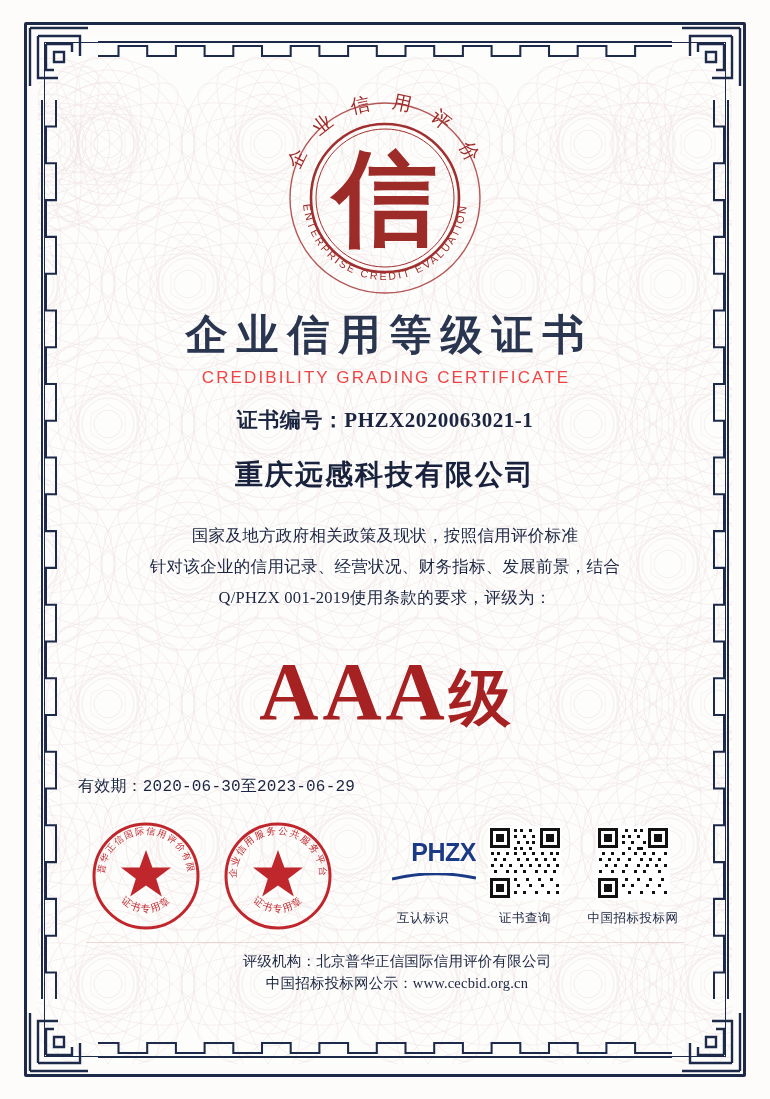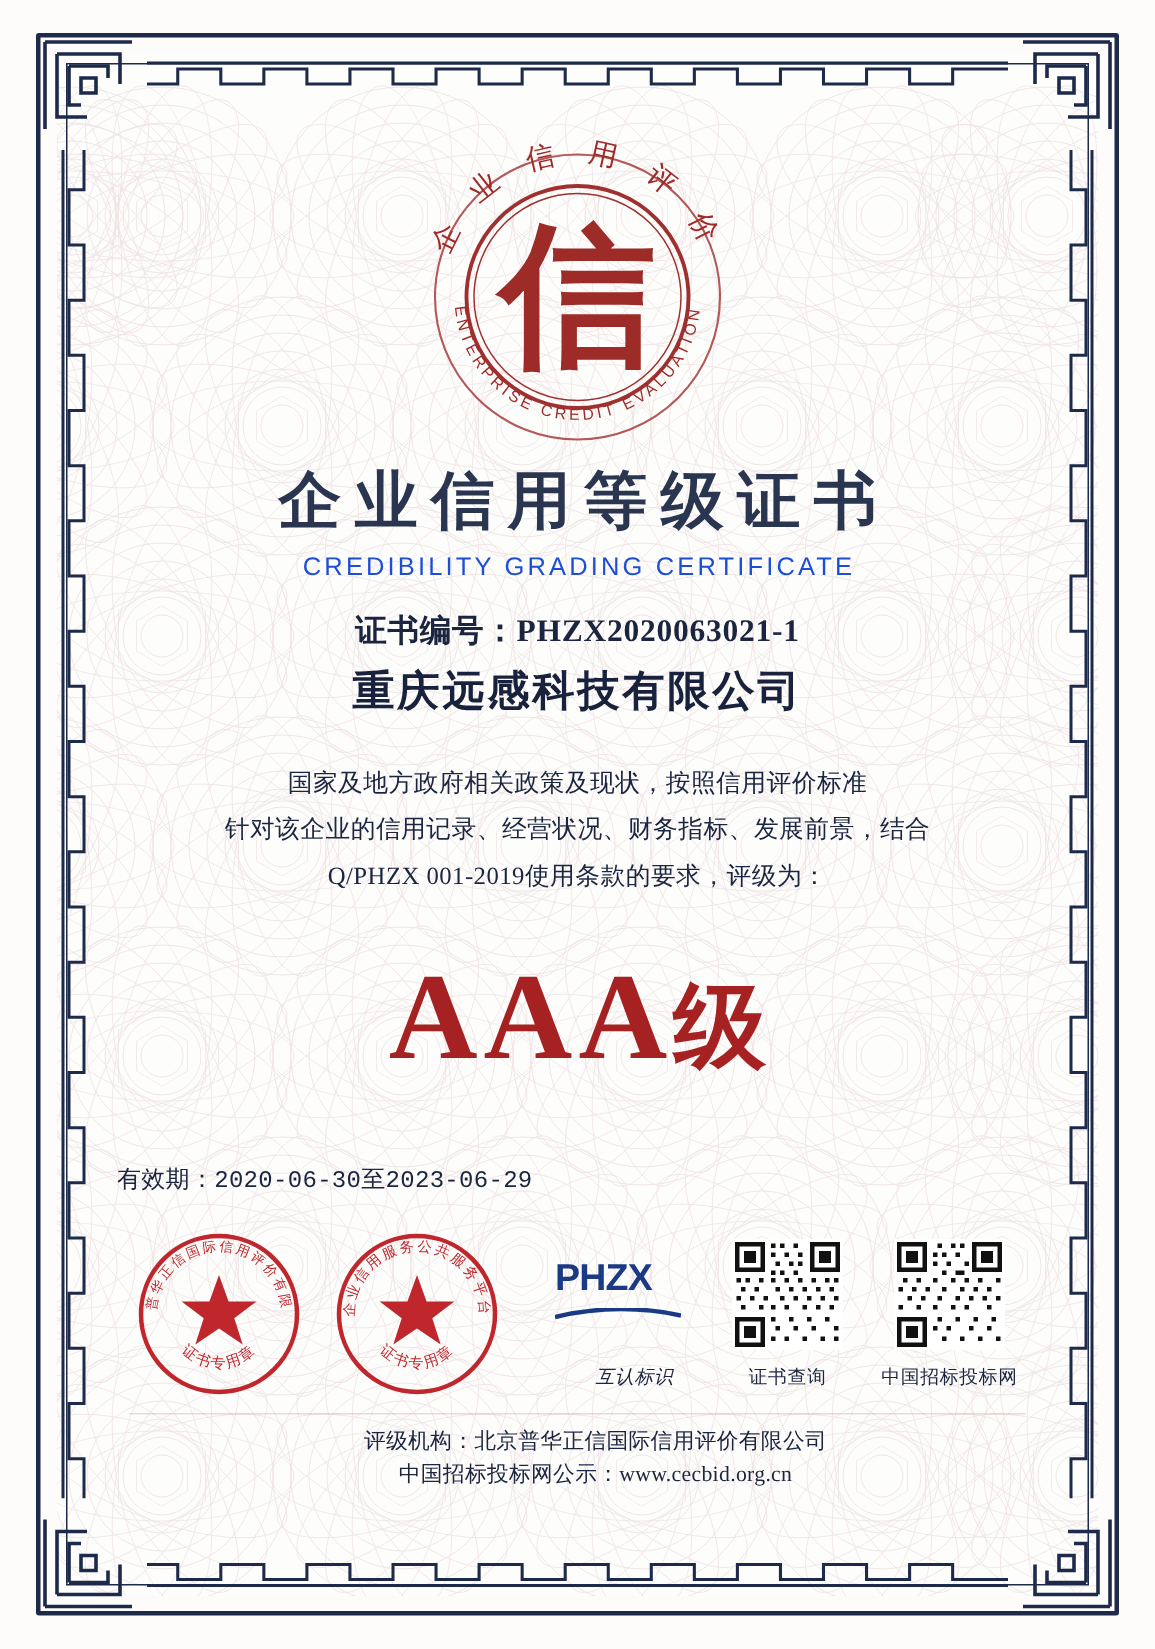--- a/index.html
+++ b/index.html
@@ -104,35 +104,35 @@
     letter-spacing: 9px;
     color: #2a3550;
     text-indent: 9px;
     line-height: 1.2;
   }
   .title-en {
     margin-top: 8px;
     font-family: "Liberation Sans", sans-serif;
     font-size: 17px;
     letter-spacing: 2.1px;
-    color: #1d4ed8;
+    color: #ef4444;
     text-indent: 2px;
   }
 
   .cert-no {
     margin-top: 18px;
     font-family: "Liberation Serif", serif;
     font-size: 21px;
     color: #1b2540;
     letter-spacing: 0.5px;
     font-weight: bold;
   }
 
   .company {
-    margin-top: 8px;
+    margin-top: 22px;
     font-family: "Liberation Serif", serif;
     font-size: 28px;
     font-weight: bold;
     color: #18223c;
     letter-spacing: 2px;
   }
 
   .body-text {
     margin: 26px auto 0;
     width: 532px;
@@ -183,21 +183,21 @@
   }
   .seal svg { display: block; }
   .seal-1 { left: 16px;  top: 2px; }
   .seal-2 { left: 148px; top: 2px; }
 
   .phzx-logo {
     position: absolute;
     left: 296px;
     top: 20px;
     width: 106px;
-    text-align: left;
+    text-align: right;
   }
   .phzx-logo .mark {
     font-family: "Liberation Sans", sans-serif;
     font-size: 25px;
     font-weight: bold;
     color: #1b3a86;
     letter-spacing: -0.5px;
   }
   .phzx-logo .swoosh {
     margin: 1px auto 0;
@@ -218,21 +218,21 @@
   .badge-caption {
     position: absolute;
     top: 92px;
     font-family: "Liberation Serif", serif;
     font-size: 12.5px;
     color: #1b2540;
     text-align: center;
     letter-spacing: 0.5px;
     white-space: nowrap;
   }
-  .cap-1 { left: 296px; width: 106px; font-style: italic; }
+  .cap-1 { left: 296px; width: 106px; }
   .cap-2 { left: 404px; width: 94px; }
   .cap-3 { left: 504px; width: 110px; }
 
   
   .footer {
     position: absolute;
     left: 0; right: 0;
     top: 950px;
     text-align: center;
     font-family: "Liberation Serif", serif;

